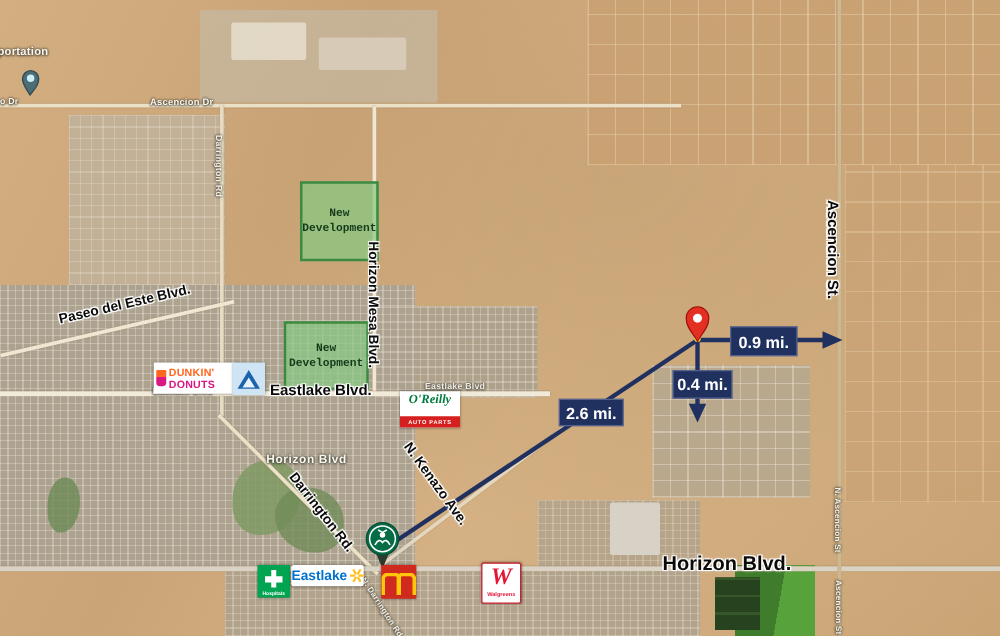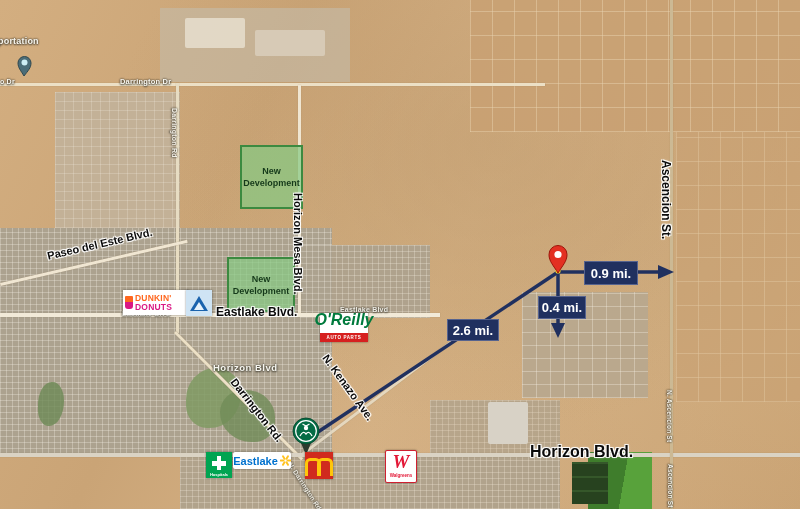--- a/index.html
+++ b/index.html
@@ -36,21 +36,21 @@
     text-shadow:0 0 2px rgba(70,66,55,.95),0 0 2px rgba(70,66,55,.95),0 1px 2px rgba(70,66,55,.9);
     white-space:nowrap;opacity:.92;}
   .maplabel.v{writing-mode:vertical-rl;}
   
   .biglabel{color:#0a0a0a;font-weight:700;font-size:11px;white-space:nowrap;
     text-shadow:-1px -1px 0 rgba(255,255,255,.85),1px -1px 0 rgba(255,255,255,.85),
       -1px 1px 0 rgba(255,255,255,.85),1px 1px 0 rgba(255,255,255,.85),0 0 3px rgba(255,255,255,.9);}
   .biglabel.v{writing-mode:vertical-rl;}
   .devbox{background:rgba(134,201,130,.72);border:2px solid #3c8a40;
     display:flex;flex-direction:column;align-items:center;justify-content:center;
-    color:#15391a;font-weight:700;font-size:9px;line-height:12px;text-align:center;}
+    color:#15391a;font-weight:700;font-size:9px;line-height:12px;text-align:center;font-family:Liberation Mono, monospace;}
   .distbox{background:#20305f;border:1px solid rgba(140,150,190,.5);color:#fff;
     font-weight:700;font-size:13px;display:flex;align-items:center;justify-content:center;
     white-space:nowrap;}
   
   .logo{box-shadow:0 0 2px rgba(0,0,0,.45);}
   .mcd-arch{width:10px;height:15px;border:3.2px solid #ffc60b;border-bottom:none;
     border-radius:5.2px 5.2px 0 0;}
   .cross-bar{position:absolute;background:#fff;}
   .wm{color:rgba(255,255,255,.78);font-size:15px;font-weight:400;letter-spacing:1.5px;
     text-shadow:0 0 2px rgba(90,90,90,.4);}
@@ -83,21 +83,21 @@
   <div class="abs road-h" style="left:176px;top:331px;width:180px;transform:rotate(45deg);transform-origin:left top;z-index:5;"></div>
   <div class="abs road-v" style="left:298px;top:85px;height:230px;background:#f0e6d2;z-index:5;"></div>
   <div class="abs road-h" style="left:0;top:313px;width:440px;height:4px;background:#f2ead8;z-index:5;"></div>
   <div class="abs road-h" style="left:0;top:283px;width:192px;transform:rotate(-13deg);transform-origin:left top;background:#f0e6d2;z-index:5;"></div>
   <div class="abs road-h" style="left:302px;top:453px;width:190px;transform:rotate(-37deg);transform-origin:left center;background:#e9dfc9;opacity:.85;z-index:5;"></div>
   <div class="abs road-h" style="left:0;top:453px;width:800px;height:4px;background:#dad3c4;z-index:5;"></div>
   <div class="abs road-v" style="left:670px;top:0;height:509px;background:#ccb994;z-index:5;"></div>
 
   <div class="abs maplabel" style="left:-2px;top:36px;font-size:9px;font-weight:700;z-index:8;">portation</div>
   <div class="abs maplabel" style="left:0;top:78px;font-size:7px;z-index:8;">o Dr</div>
-  <div class="abs maplabel" style="left:120px;top:77px;font-size:7.5px;z-index:8;">Darrington Dr</div>
+  <div class="abs maplabel" style="left:120px;top:77px;font-size:7.5px;z-index:8;">Ascencion Dr</div>
   <div class="abs maplabel v" style="left:171px;top:108px;font-size:7px;opacity:.8;z-index:8;">Darrington Rd</div>
   <div class="abs maplabel" style="left:122px;top:310px;font-size:7px;opacity:.8;z-index:8;">Eastlake Blvd</div>
   <div class="abs maplabel" style="left:340px;top:306px;font-size:7px;opacity:.8;z-index:8;">Eastlake Blvd</div>
   <div class="abs maplabel" style="left:213px;top:362px;font-size:9.5px;letter-spacing:.5px;z-index:8;">Horizon Blvd</div>
   <div class="abs maplabel" style="left:293px;top:461px;font-size:6.5px;transform:rotate(57deg);transform-origin:left top;opacity:.8;z-index:8;">N. Darrington Rd</div>
   <div class="abs maplabel v" style="left:666px;top:390px;font-size:6.5px;opacity:.85;z-index:8;">N. Ascencion St</div>
   <div class="abs maplabel v" style="left:667px;top:464px;font-size:6.5px;opacity:.85;z-index:8;">Ascencion St</div>
 
   <div class="abs devbox" style="left:240px;top:145px;width:59px;height:60px;z-index:15;">
     <span>New Development</span>
@@ -153,21 +153,21 @@
     </div>
   </div>
 
   <div class="abs logo" style="left:186px;top:290px;width:26px;height:26px;background:#cfe4f4;z-index:26;display:flex;align-items:center;justify-content:center;">
     <div style="position:relative;width:0;height:0;border-left:9px solid transparent;border-right:9px solid transparent;border-bottom:15px solid #1a63ad;">
       <div style="position:absolute;left:-5px;top:6px;width:0;height:0;border-left:5px solid transparent;border-right:5px solid transparent;border-bottom:8px solid #e8f3fb;"></div>
     </div>
   </div>
 
   <div class="abs logo" style="left:320px;top:313px;width:48px;height:27px;background:#fff;z-index:26;display:flex;flex-direction:column;align-items:center;justify-content:space-between;padding-top:2px;">
-    <div style="color:#007a3d;font-family:Liberation Sans, sans-serif;font-style:italic;font-weight:700;font-size:16px;line-height:10px;">O'Reilly</div>
+    <div style="color:#007a3d;font-family:Liberation Serif, serif;font-style:italic;font-weight:700;font-size:10px;line-height:10px;">O'Reilly</div>
     <div style="width:100%;height:9px;background:#d6201f;display:flex;align-items:center;justify-content:center;">
       <span style="color:#fff;font-weight:800;font-size:4.5px;letter-spacing:.6px;">AUTO PARTS</span>
     </div>
   </div>
 
   <div class="abs" style="left:292px;top:417px;width:28px;height:40px;z-index:26;">
     <svg width="28" height="40" viewBox="0 0 28 40">
       <polygon points="9,26 19,26 14,38" fill="#2d3b2f"></polygon>
       <circle cx="14" cy="14" r="13" fill="#056c45" stroke="#0b4d33" stroke-width="1"></circle>
       <circle cx="14" cy="14" r="10.3" fill="none" stroke="#ffffff" stroke-width="1.2"></circle>

